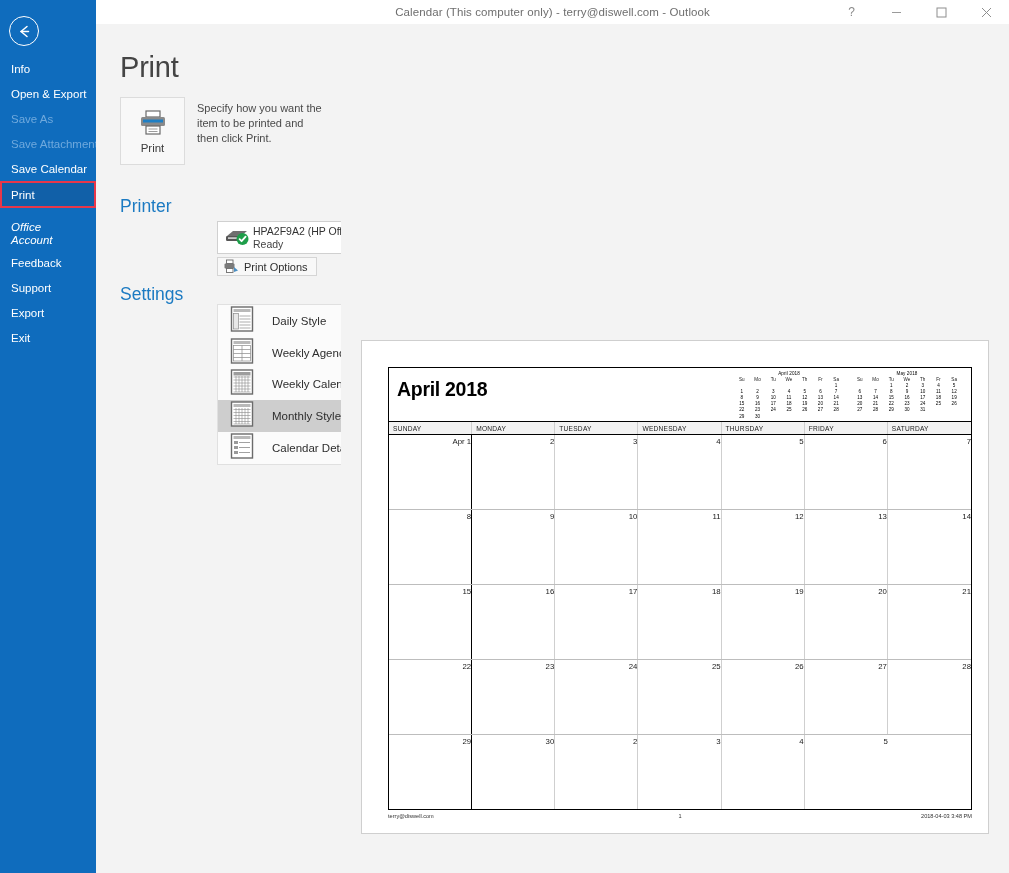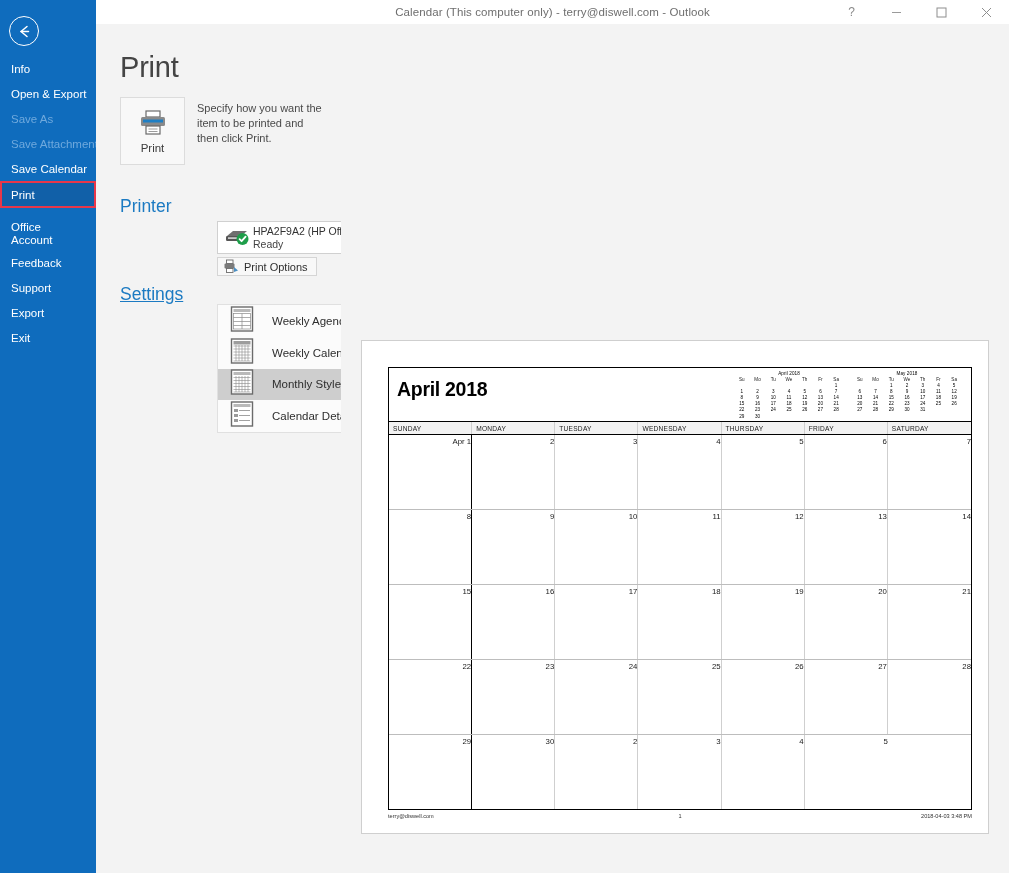--- a/index.html
+++ b/index.html
@@ -46,21 +46,21 @@
   }
   .backbtn svg { display: block; }
   .nav { position: absolute; top: 56px; left: 0; width: 96px; }
   .nav-item {
     height: 25px; display: flex; align-items: center;
     padding-left: 11px; color: #ffffff; font-size: 11.5px;
     white-space: nowrap; cursor: default;
   }
   .nav-item.disabled { color: #6fa9dd; }
   .nav-item.two-line { height: 33px; line-height: 12.5px; align-items: center; }
-  .nav-item.two-line span { display: block; }
+  .nav-item.two-line span { display: block; font-style: italic; }
   .nav-sep { height: 9px; }
   .sel-wrap { position: relative; }
   .sel-box {
     position: absolute; left: 0; top: 0; width: 96px; height: 27px;
     border: 2px solid #e8374a; background: #1160a8; pointer-events: none;
   }
 
   
   .leftpane {
     position: absolute; left: 96px; top: 24px; width: 245px; height: 849px;
@@ -80,21 +80,21 @@
   .printbtn .label { font-size: 11.5px; color: #3c3c3c; }
   .print-desc {
     position: absolute; left: 77px; top: 4px; width: 130px;
     font-size: 11px; color: #4a4a4a; line-height: 15px;
   }
   .section-head {
     position: absolute; left: 24px;
     font-size: 17.5px; color: #1b7ac2; font-weight: 300;
   }
   #printer-head { top: 172px; }
-  #settings-head { top: 260px; text-decoration: underline; }
+  #settings-head { top: 260px; }
   .info-icon {
     position: absolute; left: 305px; top: 168px;
     width: 14px; height: 14px;
   }
   .printer-select {
     position: absolute; left: 121px; top: 197px;
     width: 196px; height: 33px; background: #ffffff;
     border: 1px solid #d0d0d0; display: flex; align-items: center;
     cursor: default;
   }
@@ -344,20 +344,35 @@
         <rect x="3.5" y="9.5" width="6.5" height="4" fill="#ffffff" stroke="#6b6b6b" stroke-width=".9"></rect>
         <path d="M11 8 L15 11.5 L11 13 Z" fill="#4a8fc4"></path>
       </svg>
       <span class="label">Print Options</span>
     </div>
 
     <div class="section-head" id="settings-head">Settings</div>
 
     <div class="styles-list">
 
+      <div class="style-row">
+        <span class="style-icon">
+          <svg width="24" height="26" viewBox="0 0 24 26">
+            <rect x="1.5" y="1" width="21" height="24" fill="#ffffff" stroke="#6b6b6b" stroke-width="1.4"></rect>
+            <rect x="3.5" y="3" width="17" height="3" fill="#b9b9b9"></rect>
+            <rect x="3.5" y="7.5" width="5" height="15.5" fill="#e8e8e8" stroke="#8a8a8a" stroke-width=".7"></rect>
+            <line x1="9.5" y1="10" x2="20.5" y2="10" stroke="#8a8a8a" stroke-width=".7"></line>
+            <line x1="9.5" y1="13" x2="20.5" y2="13" stroke="#8a8a8a" stroke-width=".7"></line>
+            <line x1="9.5" y1="16" x2="20.5" y2="16" stroke="#8a8a8a" stroke-width=".7"></line>
+            <line x1="9.5" y1="19" x2="20.5" y2="19" stroke="#8a8a8a" stroke-width=".7"></line>
+            <line x1="9.5" y1="22" x2="20.5" y2="22" stroke="#8a8a8a" stroke-width=".7"></line>
+          </svg>
+        </span>
+        <span class="style-label">Daily Style</span>
+      </div>
 
       <div class="style-row">
         <span class="style-icon">
           <svg width="24" height="26" viewBox="0 0 24 26">
             <rect x="1.5" y="1" width="21" height="24" fill="#ffffff" stroke="#6b6b6b" stroke-width="1.4"></rect>
             <rect x="3.5" y="3" width="17" height="3" fill="#b9b9b9"></rect>
             <rect x="3.5" y="7.5" width="17" height="15.5" fill="none" stroke="#8a8a8a" stroke-width=".7"></rect>
             <line x1="12" y1="7.5" x2="12" y2="23" stroke="#8a8a8a" stroke-width=".7"></line>
             <line x1="3.5" y1="11.5" x2="20.5" y2="11.5" stroke="#8a8a8a" stroke-width=".7"></line>
             <line x1="3.5" y1="15.5" x2="20.5" y2="15.5" stroke="#8a8a8a" stroke-width=".7"></line>

